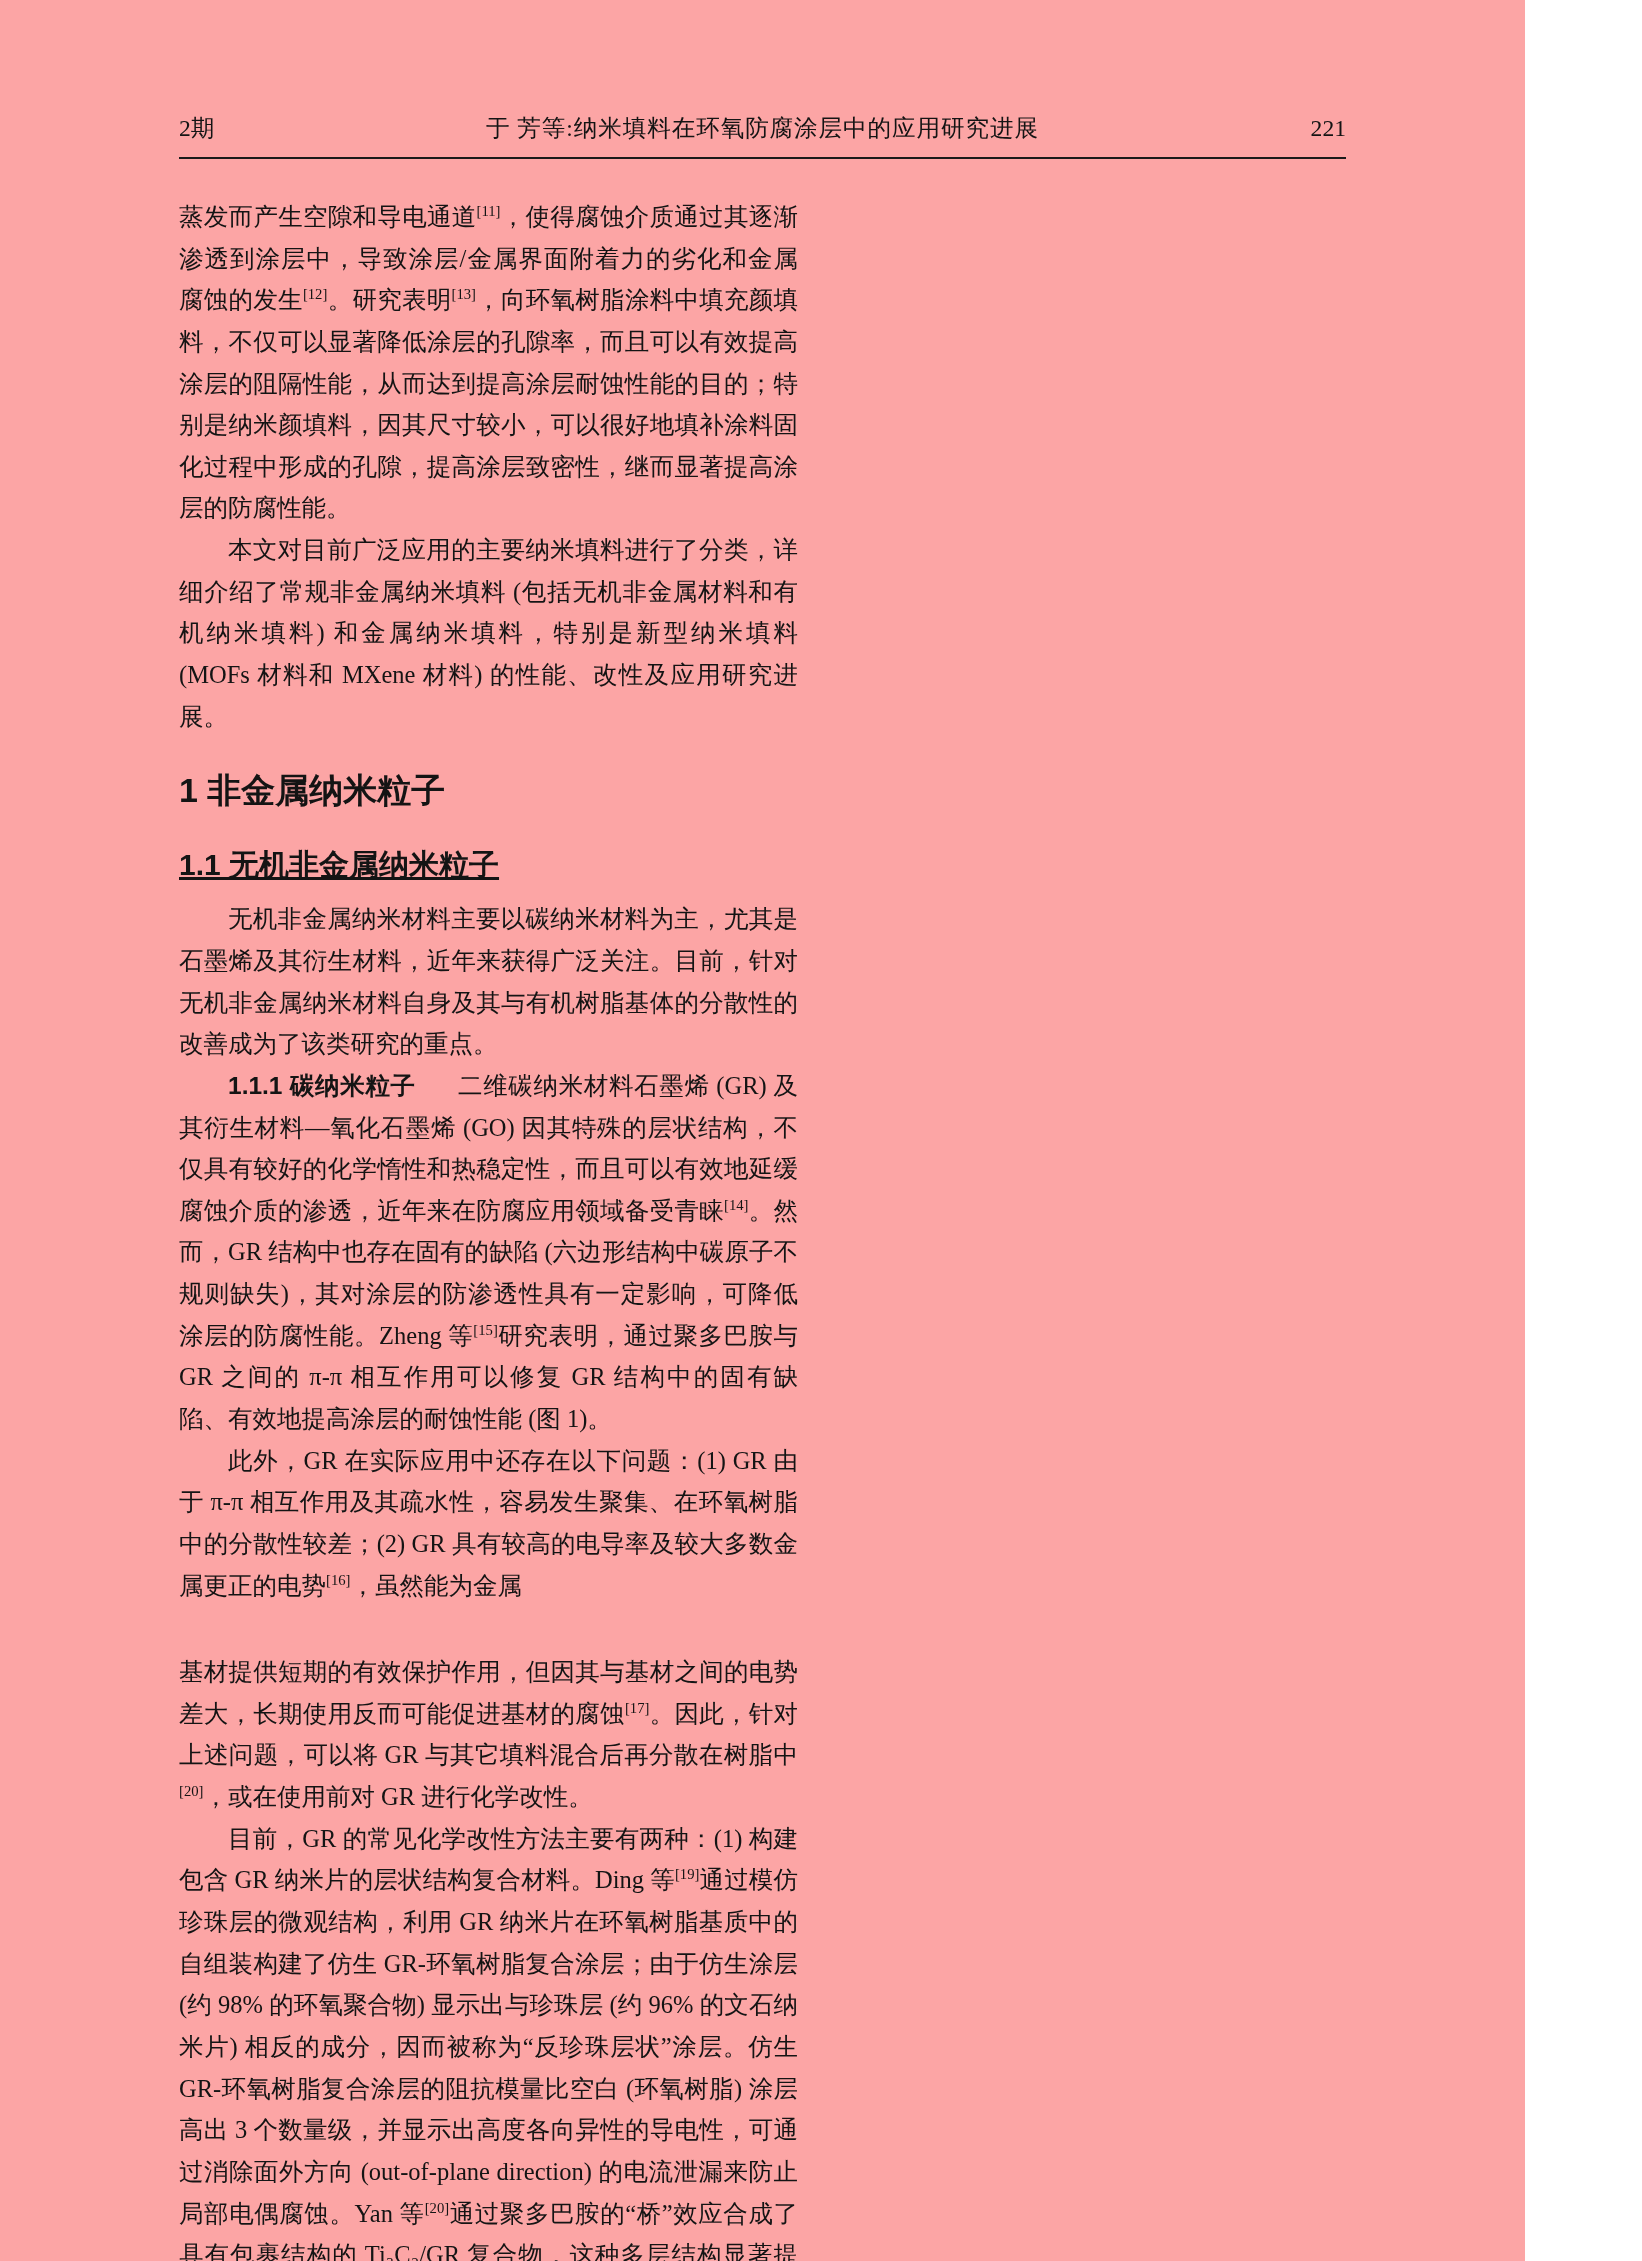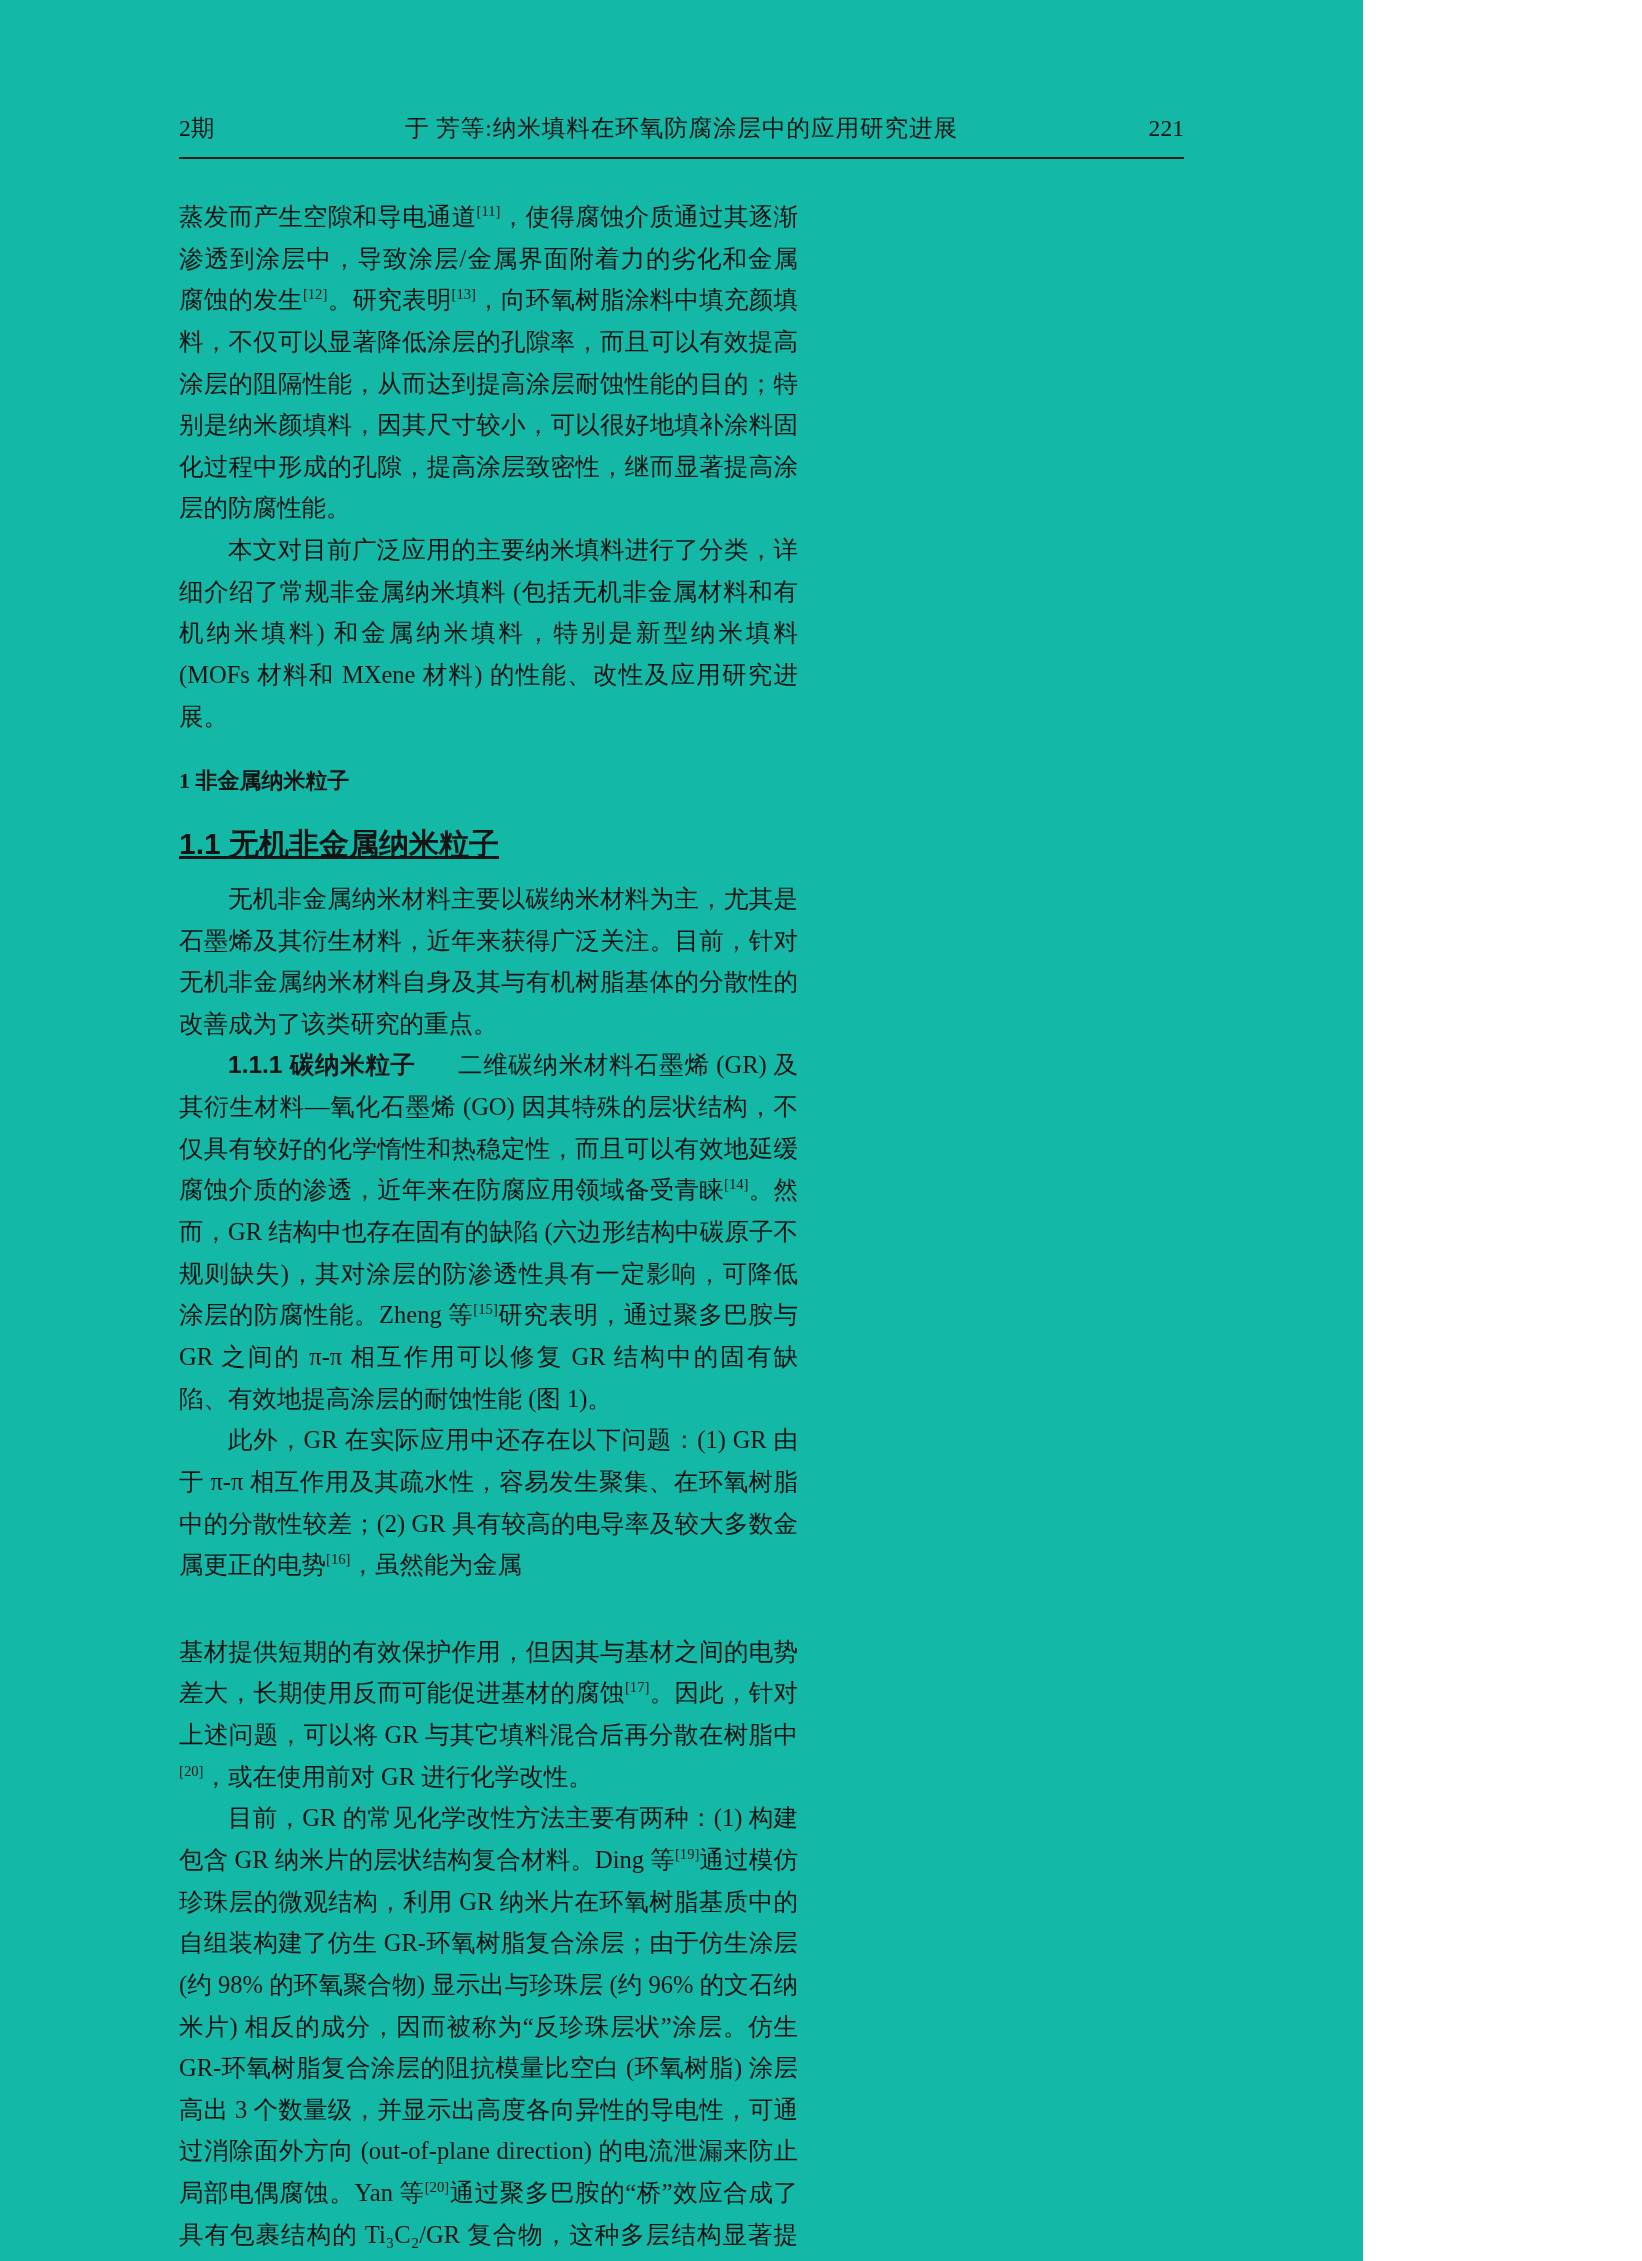--- a/index.html
+++ b/index.html
@@ -1,28 +1,28 @@
 <!DOCTYPE html>
 <html style="font-size:14px"><head>
 <meta charset="utf-8">
 <style>
   html,body{margin:0;padding:0;background:#ffffff;}
   body{width:1643px;height:2261px;font-family:"Liberation Serif","DejaVu Serif",serif;color:#141414;}
-  .page{box-sizing:border-box;width:1363px;height:2261px;padding:112px 179px 0;overflow:hidden;background:#14b8a6;}
+  .page{box-sizing:border-box;width:1525px;height:2261px;padding:112px 179px 0;overflow:hidden;background:#fca5a5;}
   .pagehead{display:flex;align-items:baseline;font-size:23.6px;}
   .hd-issue{width:149px;}
   .hd-title{flex:1;text-align:center;letter-spacing:0.9px;}
   .hd-page{width:149px;text-align:right;}
   .headrule{border-bottom:2.2px solid #1a1a1a;margin-top:13px;}
   .columns{display:flex;gap:45px;margin-top:37px;flex-direction:column;}
   .col{width:619px;font-size:24.5px;line-height:1.7;text-align:justify;}
   .para{margin:0;text-indent:2em;}
   .para.cont{text-indent:0;}
   sup{font-size:0.6em;line-height:0;}
-  .sec1{font-family:Liberation Serif, serif;font-size:22px;font-weight:700;margin:24.5px 0 14px;text-indent:0;}
+  .sec1{font-family:Liberation Sans, sans-serif;font-size:34px;font-weight:700;margin:24.5px 0 14px;text-indent:0;}
   .sec2{font-family:"Liberation Sans","DejaVu Sans",sans-serif;font-size:30px;font-weight:700;margin:19px 0 8.7px;text-indent:0;text-decoration:underline;}
   .runin{font-family:"Liberation Sans","DejaVu Sans",sans-serif;font-weight:700;}
   .runin-gap{display:inline-block;width:1.7em;}
   .fig{margin:33px 0 0;text-align:center;}
   .fig svg{display:block;margin:0 auto;}
   .cap-cn{font-family:"Liberation Sans","DejaVu Sans",sans-serif;font-size:23px;font-weight:700;margin-top:14px;}
   .cap-en{font-size:23.6px;margin-top:5.2px;}
   .cap-en .pfx{font-weight:700;}
   .svgtext{font-family:"Liberation Serif","DejaVu Serif",serif;}
 </style>

